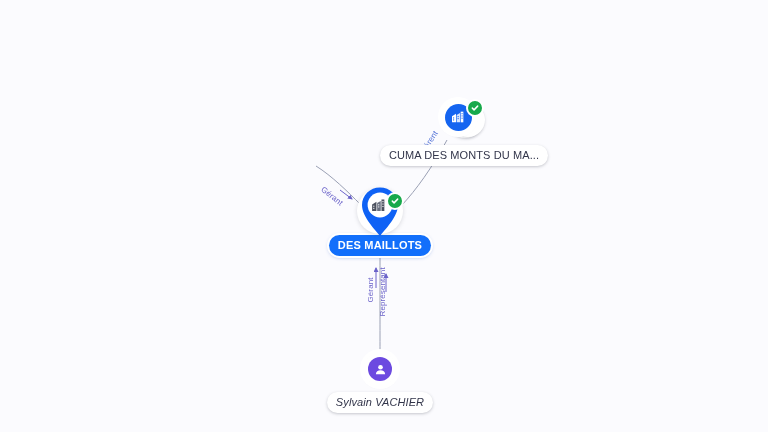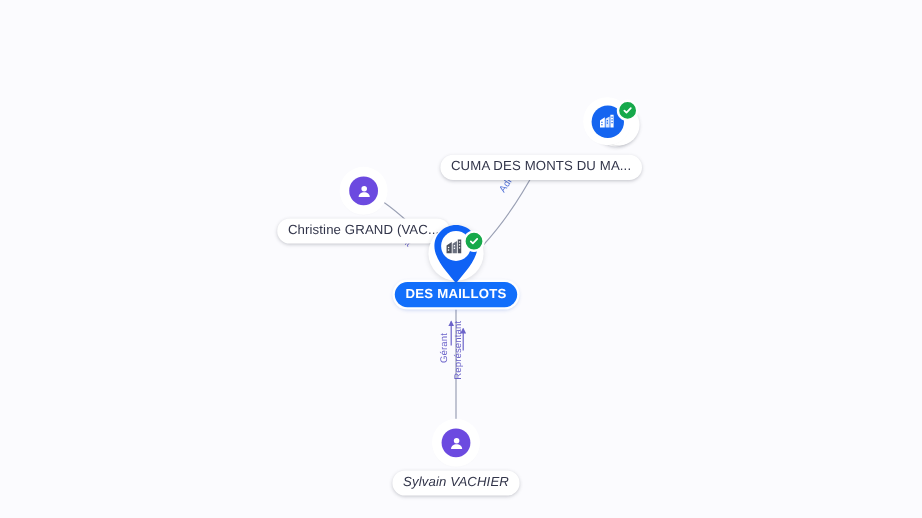--- a/index.html
+++ b/index.html
@@ -124,21 +124,21 @@
   </svg>
 
   <div class="etext blue" style="left:418px;top:155px;transform:rotate(-57deg);transform-origin:left center;">Adhérent</div>
 
   <div class="etext" style="left:322px;top:184px;transform:rotate(38deg);transform-origin:left center;">Gérant</div>
 
   <div class="etext" style="left:370px;top:298px;transform:rotate(-90deg);transform-origin:left center;">Gérant</div>
 
   <div class="etext" style="left:382px;top:312px;transform:rotate(-90deg);transform-origin:left center;">Représentant</div>
 
-  <div class="node" style="left:393px;top:84px;align-items:flex-end;width:142px;">
+  <div class="node" style="left:393px;top:100px;align-items:center;width:142px;">
     <div class="orgstack" style="margin-bottom:3px;">
       <div class="card c2"></div>
       <div class="card c1"></div>
       <div class="org-circle">
         <div class="org-inner">
           <svg viewBox="0 0 24 24" fill="none">
             <path d="M3 20V11l6-4v13z" fill="#ffffff"></path>
             <path d="M10 20V9l5-3v14z" fill="#d7e6ff"></path>
             <path d="M16 20V4h4v16z" fill="#ffffff"></path>
             <rect x="4.6" y="12.6" width="1.6" height="1.6" fill="#1565f0"></rect>
@@ -153,31 +153,20 @@
       </div>
       <div class="badge" style="left:25px;top:-1px;">
         <svg viewBox="0 0 12 12">
             <path d="M2 6.2 L4.6 8.8 L10 3.2" stroke="#ffffff" stroke-width="2.2" fill="none" stroke-linecap="round" stroke-linejoin="round"></path>
           </svg>
       </div>
     </div>
     <div class="lbl">CUMA DES MONTS DU MA...</div>
   </div>
 
-  <div class="node" style="left:248px;top:142px;width:110px;">
-    <div class="avatar-wrap" style="margin-bottom:6px;">
-      <div class="avatar">
-        <svg viewBox="0 0 24 24" fill="#ffffff">
-          <circle cx="12" cy="8.4" r="3.7"></circle>
-          <path d="M4.6 19.4c0-3.9 3.3-6.2 7.4-6.2s7.4 2.3 7.4 6.2z"></path>
-        </svg>
-      </div>
-    </div>
-    <div class="lbl">Christine GRAND (VAC...</div>
-  </div>
 
   <div class="node" style="left:353px;top:188px;width:54px;text-align:center;">
     <div class="pin-wrap">
       <div class="pin-halo"></div>
       <div class="pin">
         <svg viewBox="0 0 44 52">
           <path d="M22 1.5c-10 0-18 7.8-18 17.6 0 12.4 14.4 25.8 17.1 29.9a1.1 1.1 0 0 0 1.8 0C25.6 44.9 40 31.5 40 19.1 40 9.3 32 1.5 22 1.5z" fill="#0f62f5"></path>
           <circle cx="22" cy="19" r="12.4" fill="#ffffff"></circle>
           <g transform="translate(13.4,10.6) scale(0.72)">
             <path d="M1 20V11l6-4v13z" fill="#4d525f"></path>

